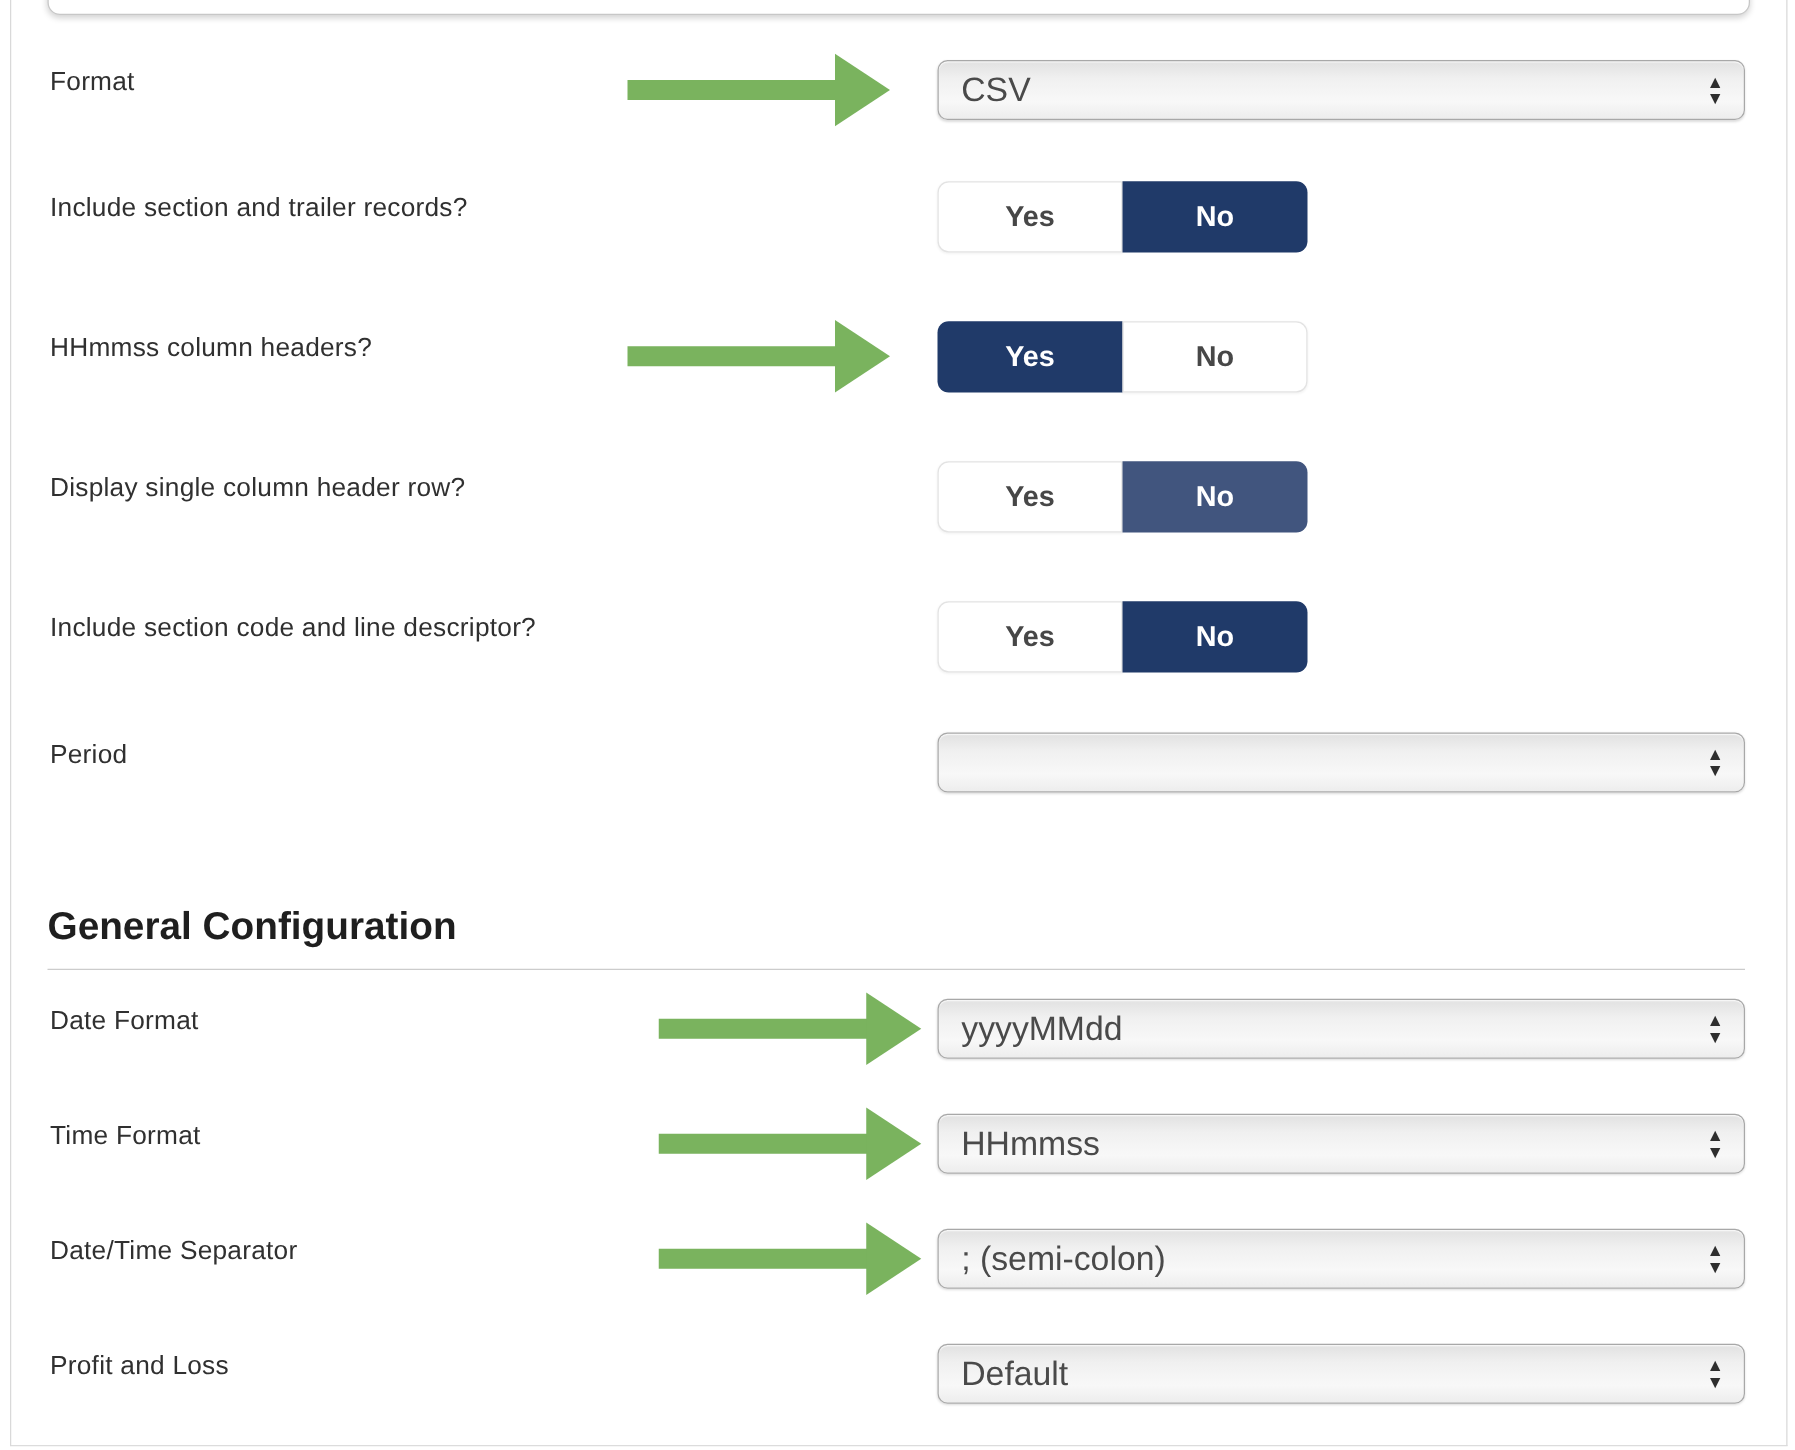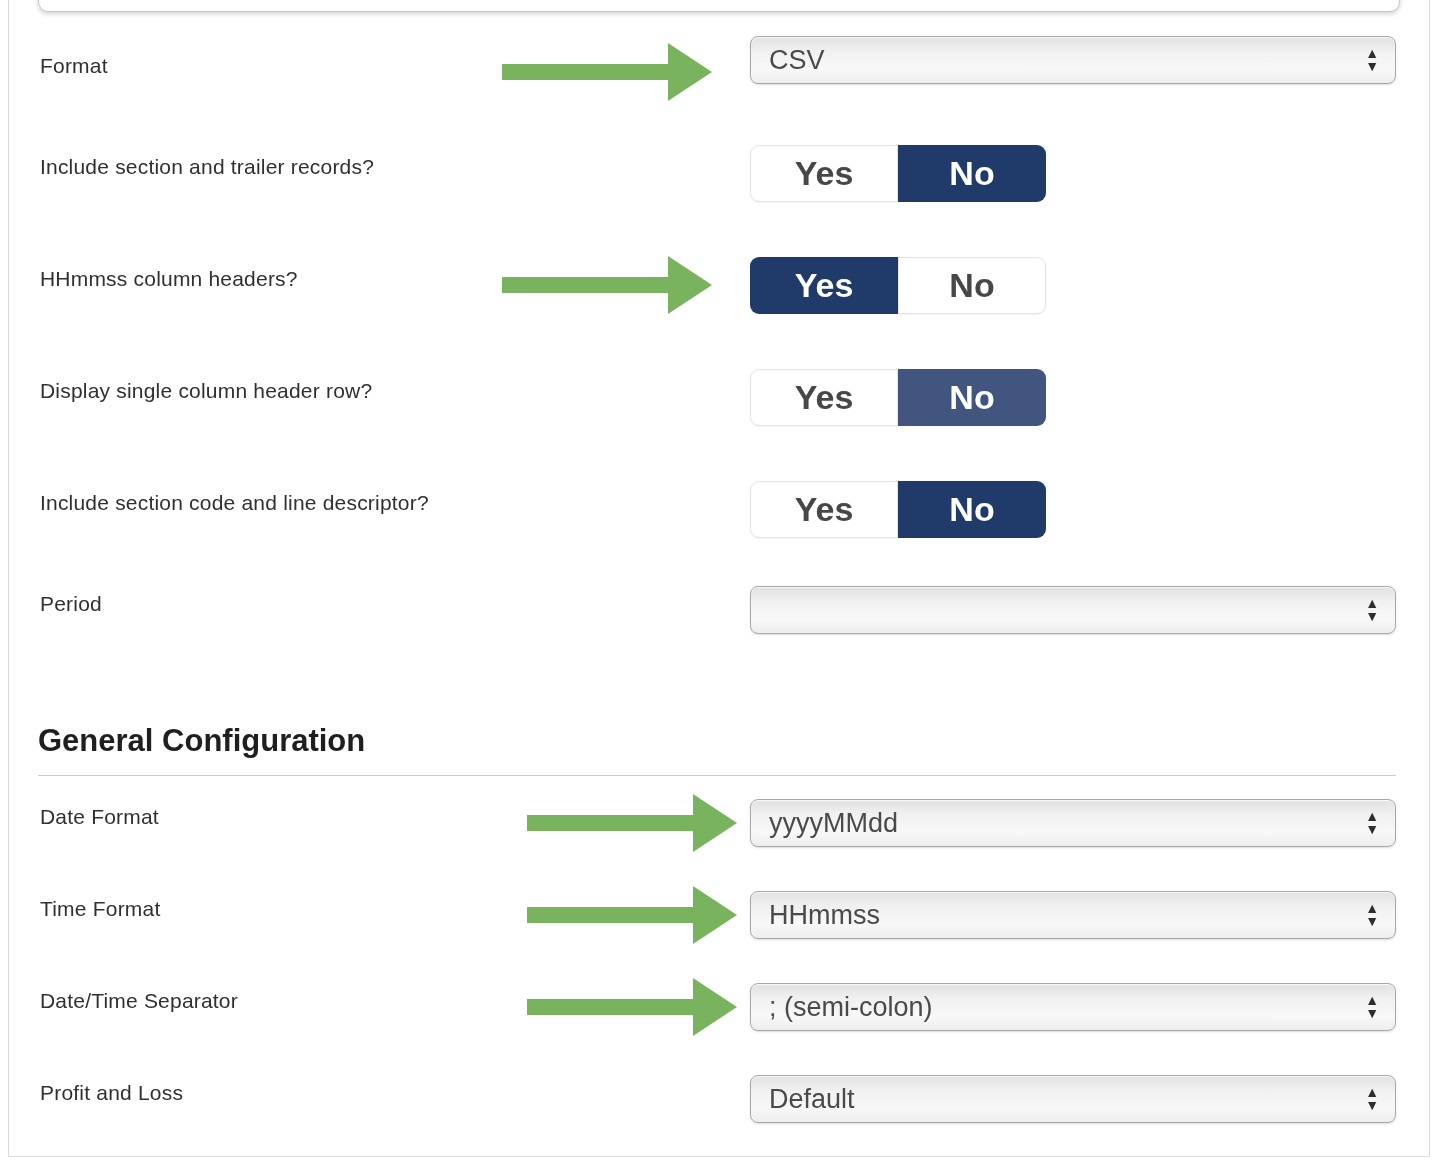--- a/index.html
+++ b/index.html
@@ -42,21 +42,21 @@
   .sel-value{font-size:27px;color:#4a4a4a;white-space:nowrap;overflow:hidden;}
   .spinner{
     position:absolute;right:16px;top:50%;transform:translateY(-50%);
     display:flex;flex-direction:column;align-items:center;line-height:13px;
     font-size:14px;color:#2e2e2e;
   }
   
   .toggle{position:absolute;left:750px;width:296px;height:57px;display:flex;}
   .t-btn{
     width:148px;height:57px;box-sizing:border-box;display:flex;align-items:center;justify-content:center;
-    font-size:34px;cursor:pointer;
+    font-size:23px;cursor:pointer;
   }
   .t-left{border-radius:9px 0 0 9px;}
   .t-right{border-radius:0 9px 9px 0;}
   .t-off{background:#ffffff;border:1px solid #e3e3e3;color:#474747;font-weight:600;box-shadow:0 1px 2px rgba(0,0,0,.05);}
   .t-on{background:#203a69;color:#ffffff;font-weight:700;border:none;}
   .t-on.muted{background:#41557e;}
   
   .g-arrow{position:absolute;width:210px;height:58px;pointer-events:none;}
   .g-arrow .shaft{position:absolute;left:0;top:21px;width:168px;height:16px;background:#7ab35e;}
   .g-arrow .head{
@@ -68,21 +68,21 @@
 <body>
 
 <div class="panel-frame"></div>
 <div class="top-field"></div>
 
 <div class="label" style="top:52px">Format</div>
 <div class="g-arrow" style="left:502px;top:43px">
   <div class="shaft"></div>
     <div class="head"></div>
 </div>
-<div class="sel" style="top:36px">
+<div class="sel" style="top:48px">
   <span class="sel-value">CSV</span>
   <span class="spinner">
     <span>▲</span>
       <span>▼</span>
   </span>
 </div>
 
 <div class="label" style="top:153px">Include section and trailer records?</div>
 <div class="toggle" style="top:145px">
   <div class="t-btn t-left t-off">Yes</div>

